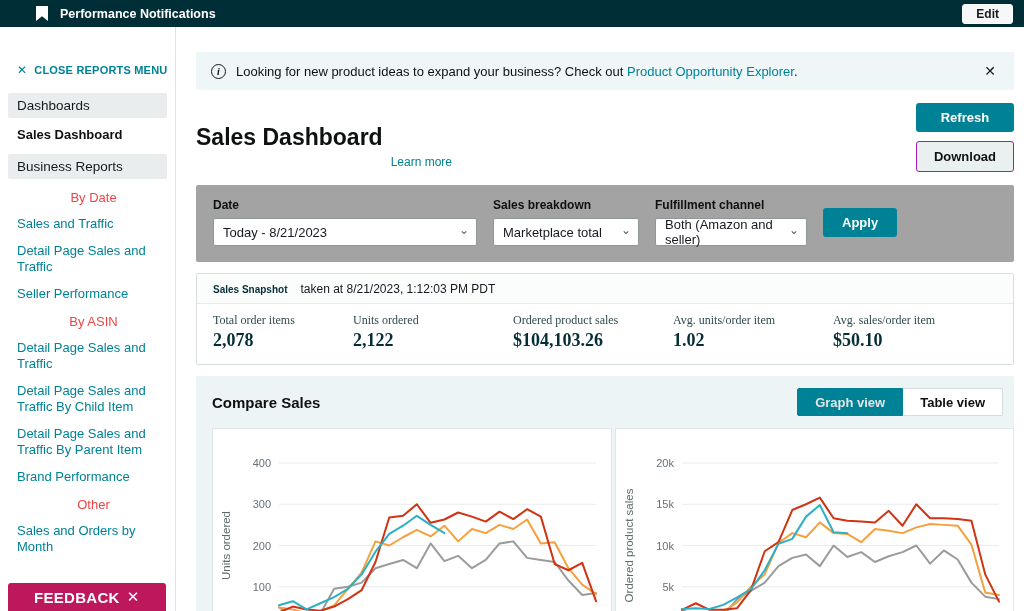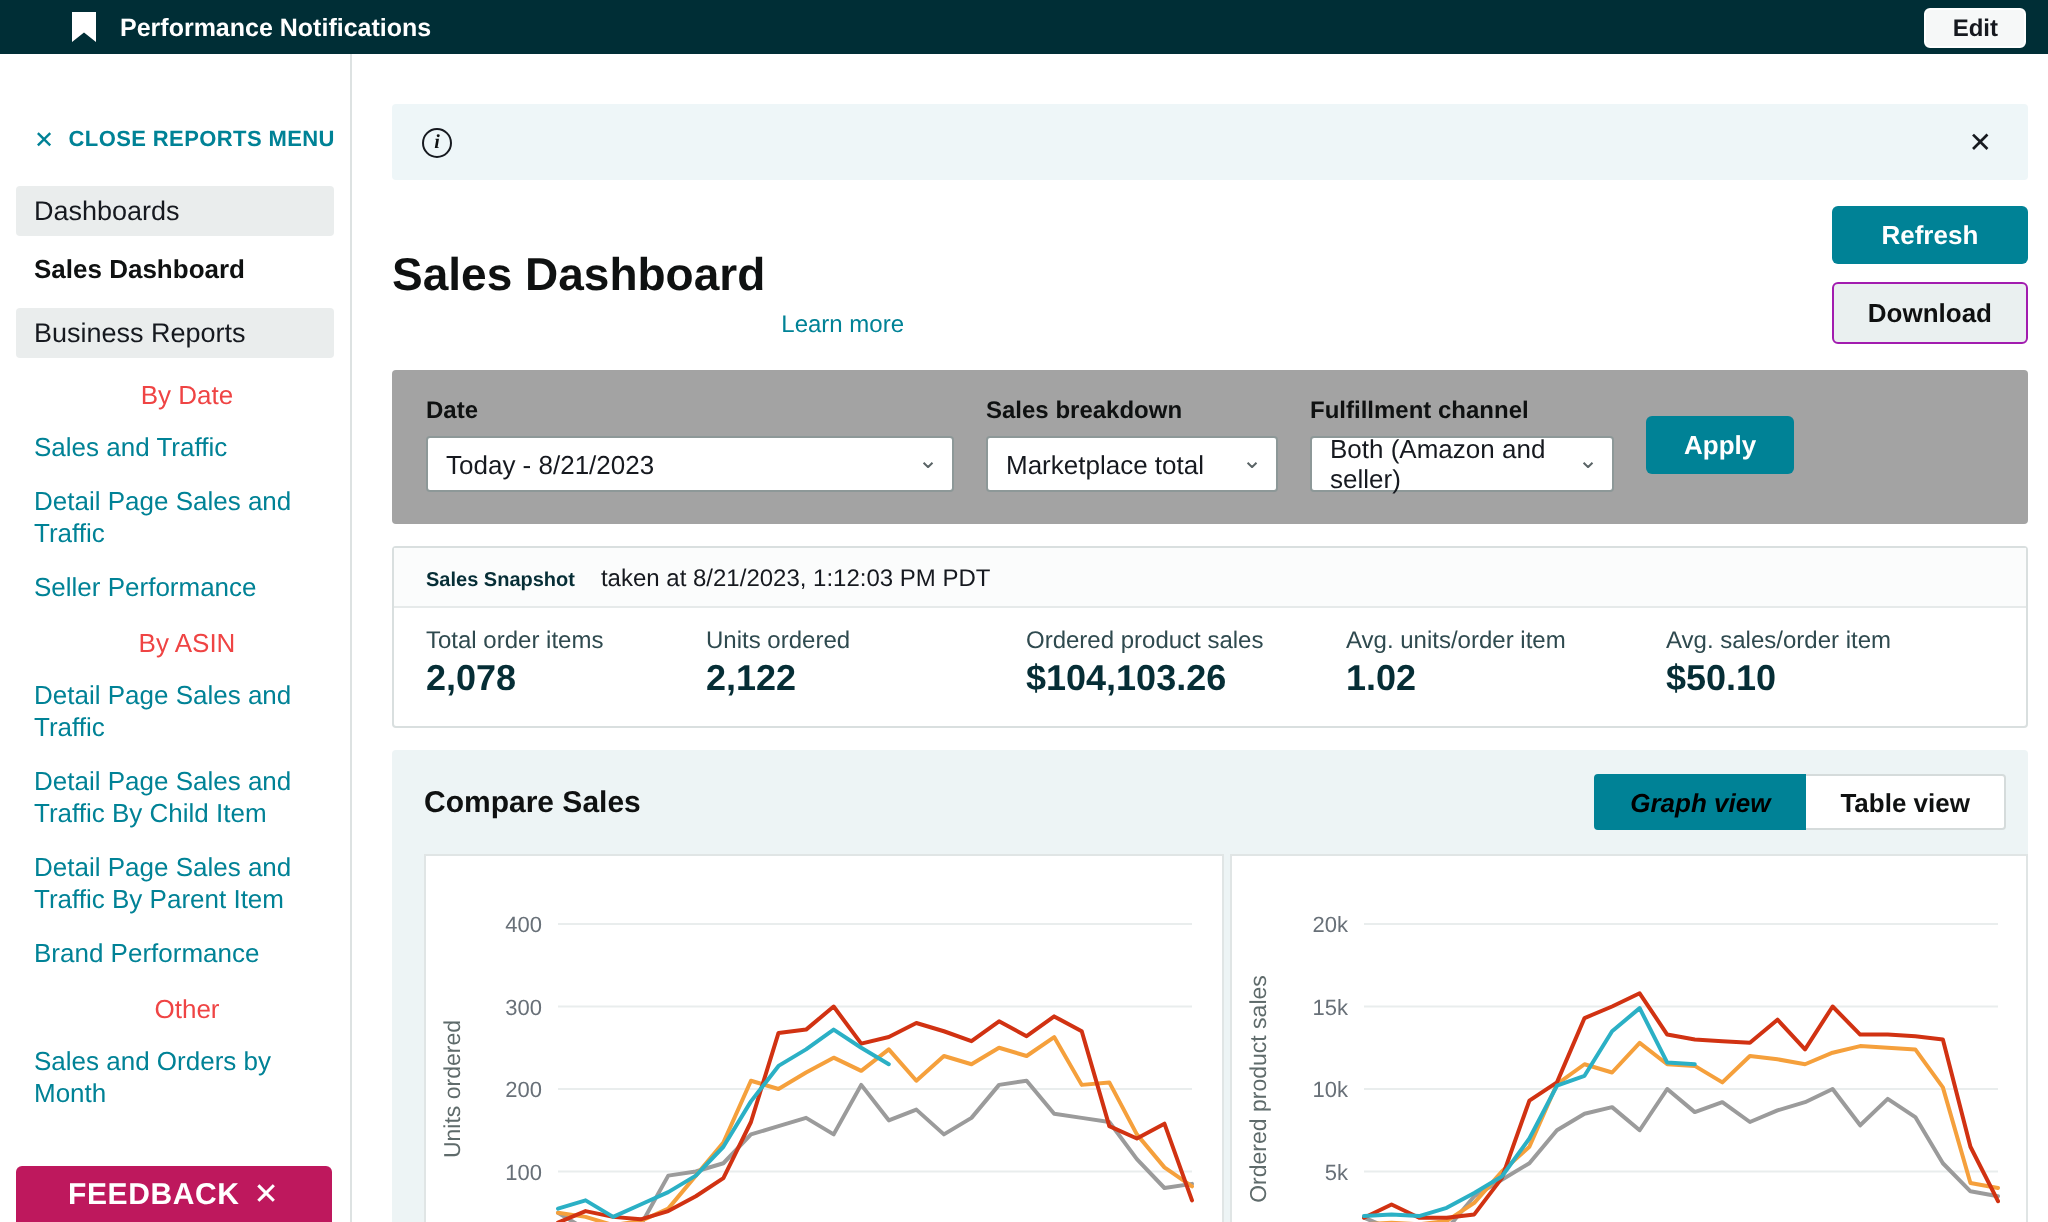--- a/index.html
+++ b/index.html
@@ -64,32 +64,32 @@
   .w-date { width:264px; } .w-break { width:146px; } .w-chan { width:152px; }
   .apply-btn { height:29px; padding:0 19px; }
 
   
   .snapshot { margin-top:11px; border:1px solid #d9dfdf; border-radius:2px; background:#fff; }
   .snap-head { display:flex; align-items:baseline; gap:13px; padding:8px 16px 7px 16px;
                background:#fbfcfc; border-bottom:1px solid #e6eaea; }
   .snap-title { font-size:10px; font-weight:700; color:#062e36; }
   .snap-taken { font-size:12px; color:#16191f; }
   .snap-stats { display:flex; padding:9px 16px 13px 16px; }
-  .stat { width:160px; flex:none; }
+  .stat { width:160px; flex:none;font-family:Liberation Serif, serif; }
   .stat:first-child { width:140px; }
   .stat-label { font-size:12px; color:#2f4a4f; margin-bottom:2px; }
   .stat-value { font-size:18px; font-weight:700; color:#062e36; }
 
   
   .compare { margin-top:11px; background:#edf4f5; border-radius:2px; padding:12px 0 0 16px; height:273px; }
   .comp-head { display:flex; align-items:center; padding-right:11px; }
   .comp-title { font-size:15px; font-weight:700; color:#0f1111; }
   .toggle { margin-left:auto; display:flex; }
   .tbtn { height:28px; font-size:13px; font-weight:600; padding:0 17px; cursor:pointer; border:1px solid #d5dbdb; }
-  .tbtn-on  { background:#008296; color:#000000; border-color:#008296; border-radius:2px 0 0 2px;font-style:italic; }
+  .tbtn-on  { background:#008296; color:#e5e5e5; border-color:#008296; border-radius:2px 0 0 2px; }
   .tbtn-off { background:#fff; color:#0f1111; border-left:none; border-radius:0 2px 2px 0; }
   .charts { display:flex; gap:3px; margin-top:12px; }
   .chart-card { background:#fff; border:1px solid #e0e5e5; flex:1; height:250px; padding:5px 0 0 2px; }
   svg text { font-family:"Liberation Sans","DejaVu Sans",sans-serif; }
 </style>
 </head>
 <body>
 
 <div class="topbar">
   <svg class="bookmark" viewBox="0 0 12 15">
@@ -124,20 +124,24 @@
     <div class="feedback">
       <span>FEEDBACK</span>
       <span>✕</span>
     </div>
   </div>
 
   <div class="main">
 
     <div class="banner">
       <span class="info-ic">i</span>
+      <span class="banner-text">
+        <span>Looking for new product ideas to expand your business? Check out</span>
+        <span class="banner-link">Product Opportunity Explorer</span><span>.</span>
+      </span>
       <span class="banner-x">✕</span>
     </div>
 
     <div class="title-row">
       <span class="page-title">Sales Dashboard</span>
       <span class="learn-more">Learn more</span>
       <span class="title-btns">
         <button class="btn btn-teal">Refresh</button>
         <button class="btn btn-gray">Download</button>
       </span>

